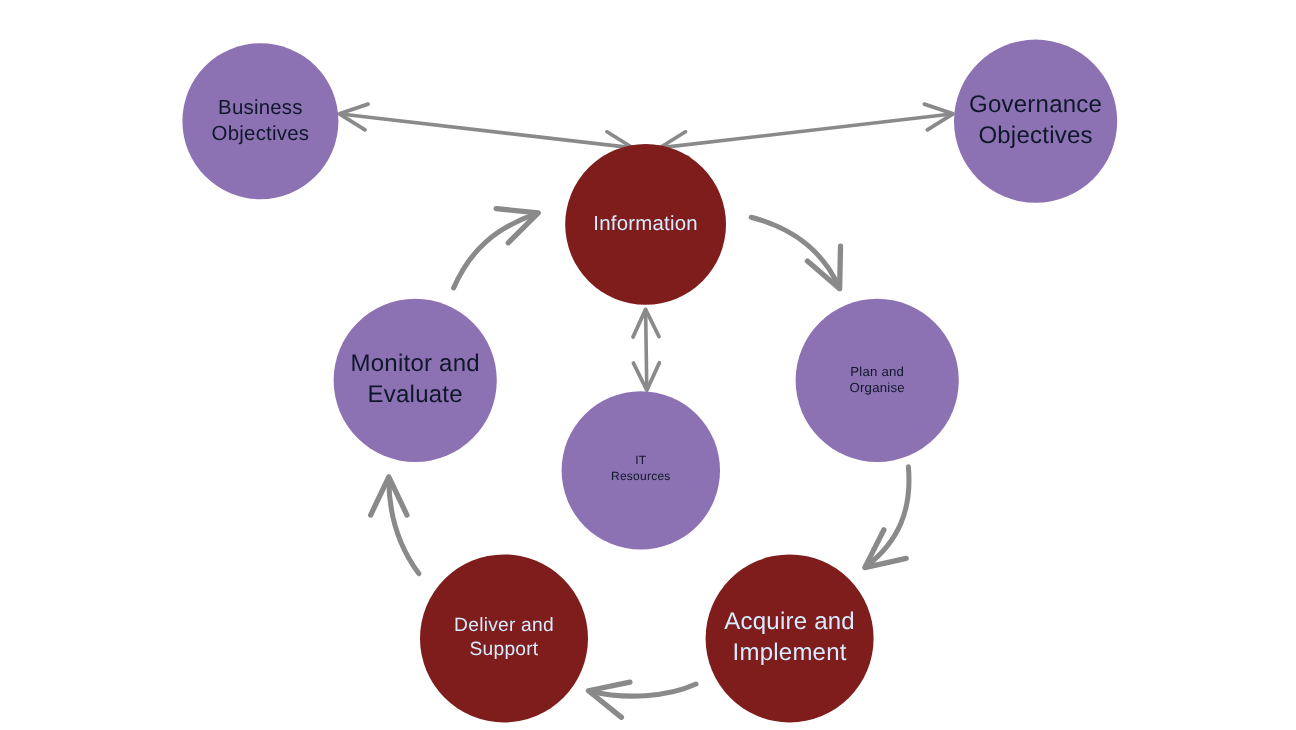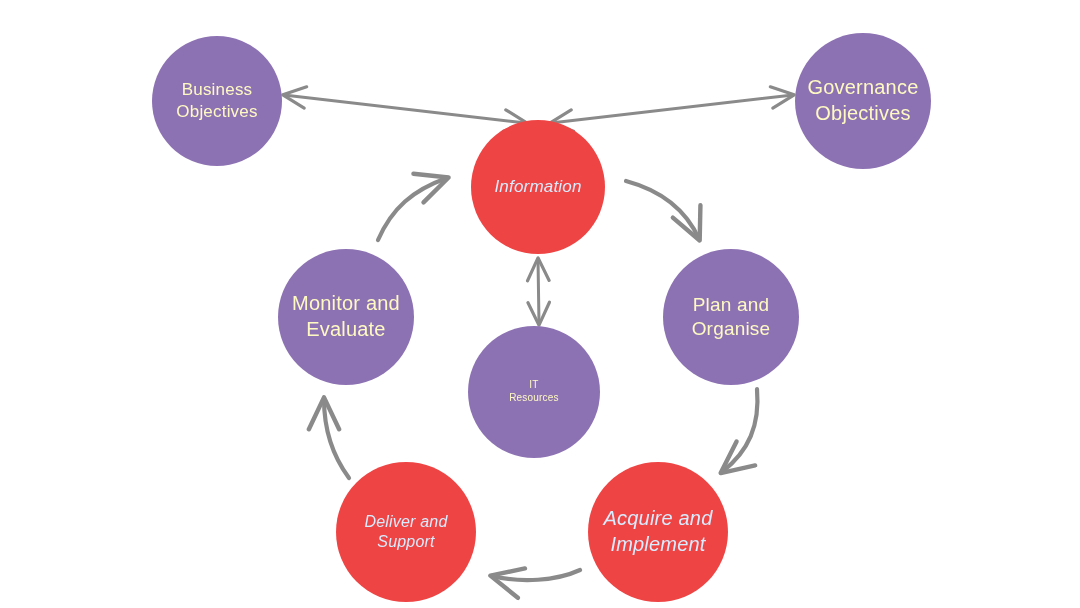--- a/index.html
+++ b/index.html
@@ -36,26 +36,25 @@
     box-sizing: border-box;
     user-select: none;
   }
   .node-label {
     display: block;
     white-space: pre-line;
     padding: 0 6px;
   }
   .node.purple {
     background: #8d72b3;
-    color: #fef9c3;
+    color: #0f172a;
   }
   .node.blue {
-    background: #ef4444;
+    background: #7f1d1d;
     color: #d7edff;
-    font-style: italic;
   }
 </style>
 </head>
 <body>
 
 <div id="canvas">
 
   <svg id="wires" viewBox="0 0 1080 608">
     <defs>
       <marker id="ahead" markerWidth="11" markerHeight="11" refX="8.4" refY="4.2" orient="auto" markerUnits="strokeWidth">
@@ -95,31 +94,31 @@
 
   <div class="node blue" style="left: 471px; top: 120px; width: 134px; height: 134px; font-size: 17px;">
     <span class="node-label">Information</span>
   </div>
 
   <div class="node purple" style="left: 278px; top: 249px; width: 136px; height: 136px; font-size: 20px;">
     <span class="node-label">Monitor and
 Evaluate</span>
   </div>
 
-  <div class="node purple" style="left: 663px; top: 249px; width: 136px; height: 136px; font-size: 19px;">
+  <div class="node purple" style="left: 663px; top: 249px; width: 136px; height: 136px; font-size: 11px;">
     <span class="node-label">Plan and
 Organise</span>
   </div>
 
   <div class="node purple" style="left: 468px; top: 326px; width: 132px; height: 132px; font-size: 10px;">
     <span class="node-label">IT
 Resources</span>
   </div>
 
-  <div class="node blue" style="left: 336px; top: 462px; width: 140px; height: 140px; font-size: 16px;">
+  <div class="node blue" style="left: 350px; top: 462px; width: 140px; height: 140px; font-size: 16px;">
     <span class="node-label">Deliver and
 Support</span>
   </div>
 
   <div class="node blue" style="left: 588px; top: 462px; width: 140px; height: 140px; font-size: 20px;">
     <span class="node-label">Acquire and
 Implement</span>
   </div>
 
 </div>

